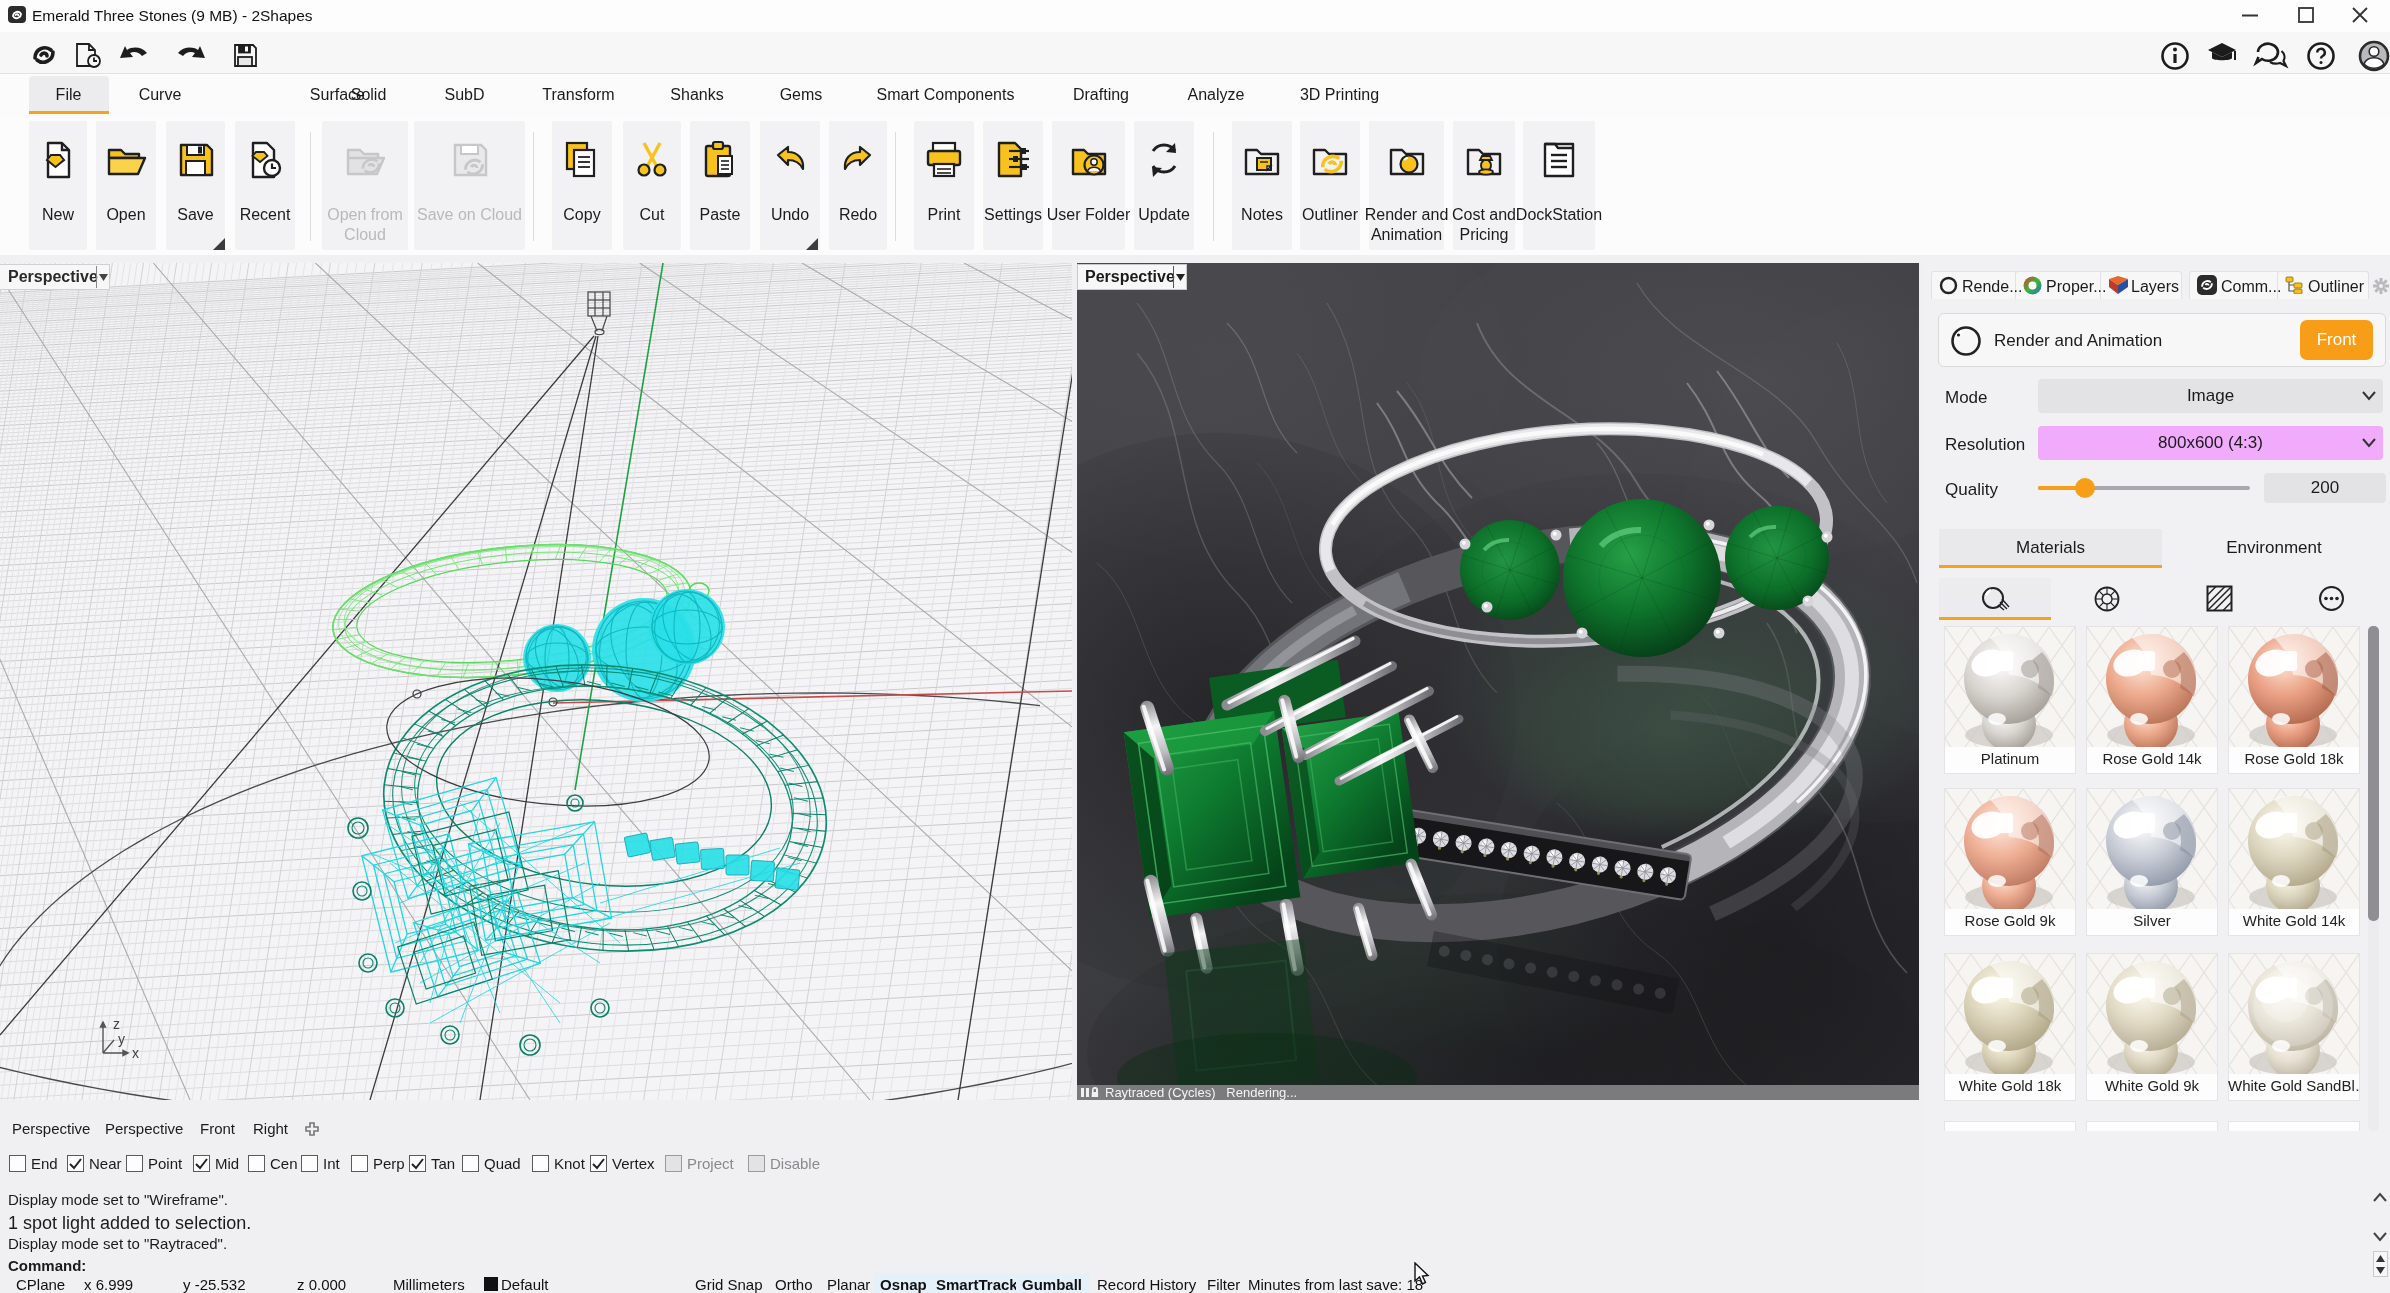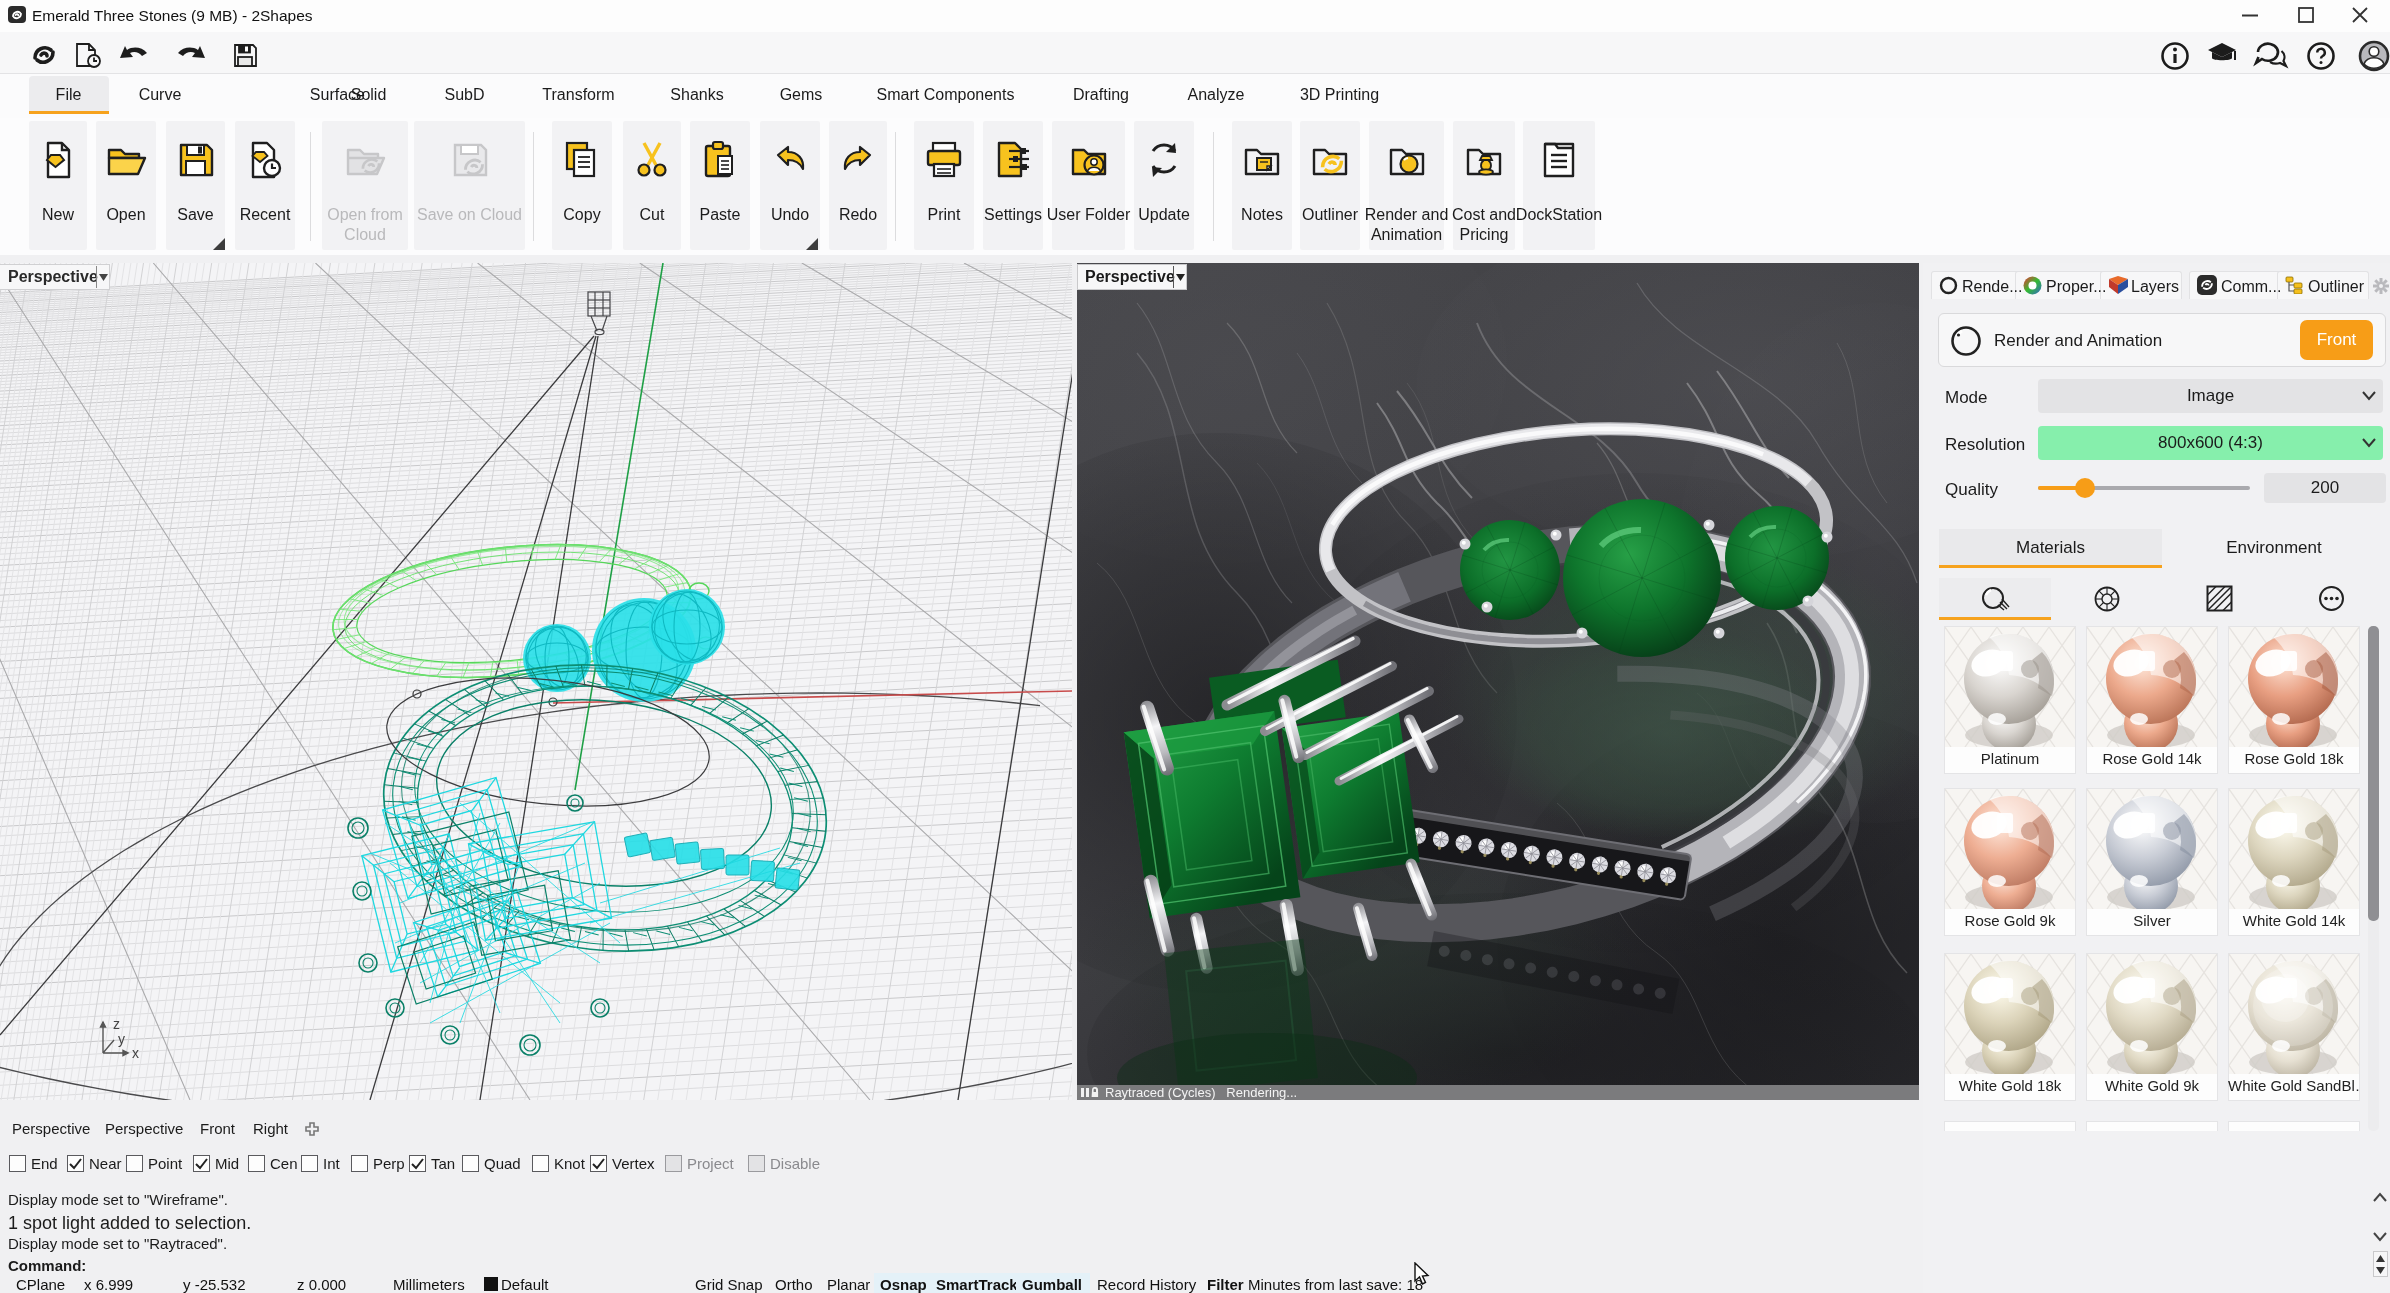--- a/index.html
+++ b/index.html
@@ -828,21 +828,21 @@
     <circle cx="8.5" cy="10" r="1.6" fill="#222"></circle>
   </svg>
 <div class="abs" style="left:1994px;top:331px;font-size:17px;color:#1b1b1b">Render and Animation</div>
 <div class="abs" style="left:2300px;top:320px;width:73px;height:40px;background:#f79d17;border-radius:7px;text-align:center;line-height:40px;font-size:17px;color:#fff">Front</div>
 <div class="abs" style="left:1945px;top:388px;font-size:17px;color:#1b1b1b">Mode</div>
 <div class="abs" style="left:2038px;top:379px;width:345px;height:34px;background:#e3e3e5;border-radius:4px;text-align:center;line-height:34px;font-size:17px;color:#1b1b1b">Image</div>
 <svg class="abs" style="left:2362px;top:391px" width="14" height="10">
     <path d="M1,1 L7,8 L13,1" fill="none" stroke="#333" stroke-width="2"></path>
   </svg>
 <div class="abs" style="left:1945px;top:435px;font-size:17px;color:#1b1b1b">Resolution</div>
-<div class="abs" style="left:2038px;top:426px;width:345px;height:34px;background:#86efac;border-radius:4px;text-align:center;line-height:34px;font-size:17px;color:#1b1b1b">800x600 (4:3)</div>
+<div class="abs" style="left:2038px;top:426px;width:345px;height:34px;background:#f0abfc;border-radius:4px;text-align:center;line-height:34px;font-size:17px;color:#1b1b1b">800x600 (4:3)</div>
 <svg class="abs" style="left:2362px;top:438px" width="14" height="10">
     <path d="M1,1 L7,8 L13,1" fill="none" stroke="#333" stroke-width="2"></path>
   </svg>
 <div class="abs" style="left:1945px;top:480px;font-size:17px;color:#1b1b1b">Quality</div>
 <div class="abs" style="left:2038px;top:486px;width:212px;height:4px;background:#a9a9ad;border-radius:2px"></div>
 <div class="abs" style="left:2038px;top:486px;width:47px;height:4px;background:#f79d17;border-radius:2px"></div>
 <div class="abs" style="left:2075px;top:478px;width:20px;height:20px;background:#f79d17;border-radius:50%"></div>
 <div class="abs" style="left:2264px;top:473px;width:122px;height:30px;background:#e3e3e5;border-radius:4px;text-align:center;line-height:30px;font-size:17px;color:#1b1b1b">200</div>
 <div class="abs" style="left:1939px;top:529px;width:223px;height:39px;background:#e9e9eb;border-bottom:3px solid #f6a21d"></div>
 <div class="abs" style="left:1939px;top:538px;width:223px;text-align:center;font-size:17px;color:#1b1b1b">Materials</div>
@@ -1422,17 +1422,17 @@
 <div class="abs" style="left:695px;top:1276px;font-size:15px;font-weight:normal;color:#111;white-space:nowrap">Grid Snap</div>
 <div class="abs" style="left:775px;top:1276px;font-size:15px;font-weight:normal;color:#111;white-space:nowrap">Ortho</div>
 <div class="abs" style="left:827px;top:1276px;font-size:15px;font-weight:normal;color:#111;white-space:nowrap">Planar</div>
 <div class="abs" style="left:874px;top:1273px;width:59px;height:20px;background:#e4f1f8"></div>
 <div class="abs" style="left:880px;top:1276px;font-size:15px;font-weight:bold;color:#111;white-space:nowrap">Osnap</div>
 <div class="abs" style="left:930px;top:1273px;width:90px;height:20px;background:#e4f1f8"></div>
 <div class="abs" style="left:936px;top:1276px;font-size:15px;font-weight:bold;color:#111;white-space:nowrap">SmartTrack</div>
 <div class="abs" style="left:1016px;top:1273px;width:74px;height:20px;background:#e4f1f8"></div>
 <div class="abs" style="left:1022px;top:1276px;font-size:15px;font-weight:bold;color:#111;white-space:nowrap">Gumball</div>
 <div class="abs" style="left:1097px;top:1276px;font-size:15px;font-weight:normal;color:#111;white-space:nowrap">Record History</div>
-<div class="abs" style="left:1207px;top:1276px;font-size:15px;font-weight:bold;color:#111;white-space:nowrap">Filter</div>
+<div class="abs" style="left:1207px;top:1276px;font-size:15px;font-weight:normal;color:#111;white-space:nowrap">Filter</div>
 <div class="abs" style="left:1248px;top:1276px;font-size:15px;font-weight:normal;color:#111;white-space:nowrap">Minutes from last save: 18</div>
 <div class="abs" style="left:484px;top:1277px;width:14px;height:14px;background:#111"></div>
 <svg class="abs" style="left:1413px;top:1262px" width="20" height="26">
     <path d="M2,1 L2,19 L6.5,15 L9.5,22 L12.5,20.5 L9.5,14 L15,13.5 Z" fill="#fff" stroke="#111" stroke-width="1.4"></path>
   </svg>
 </body></html>

